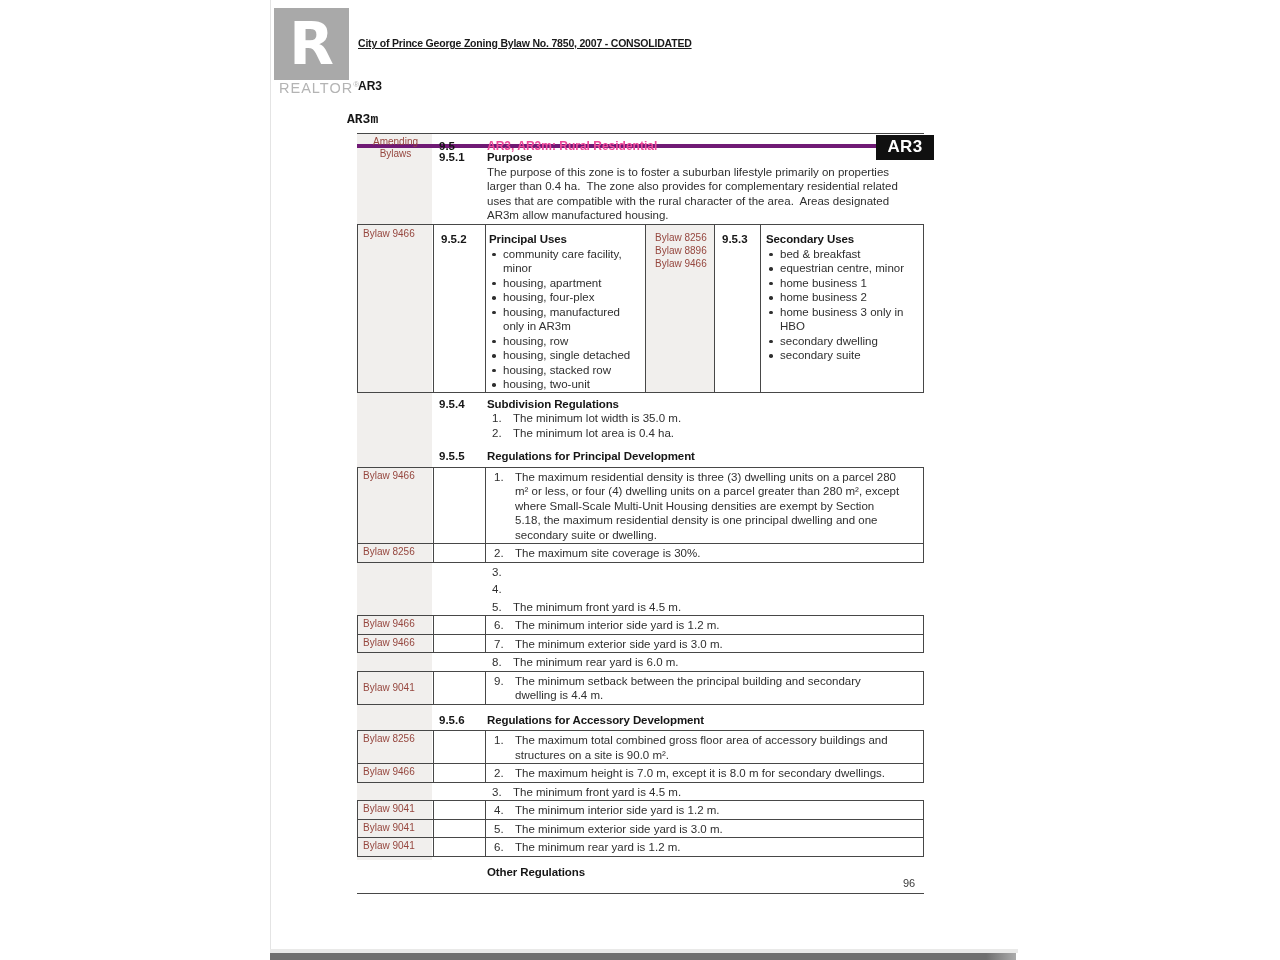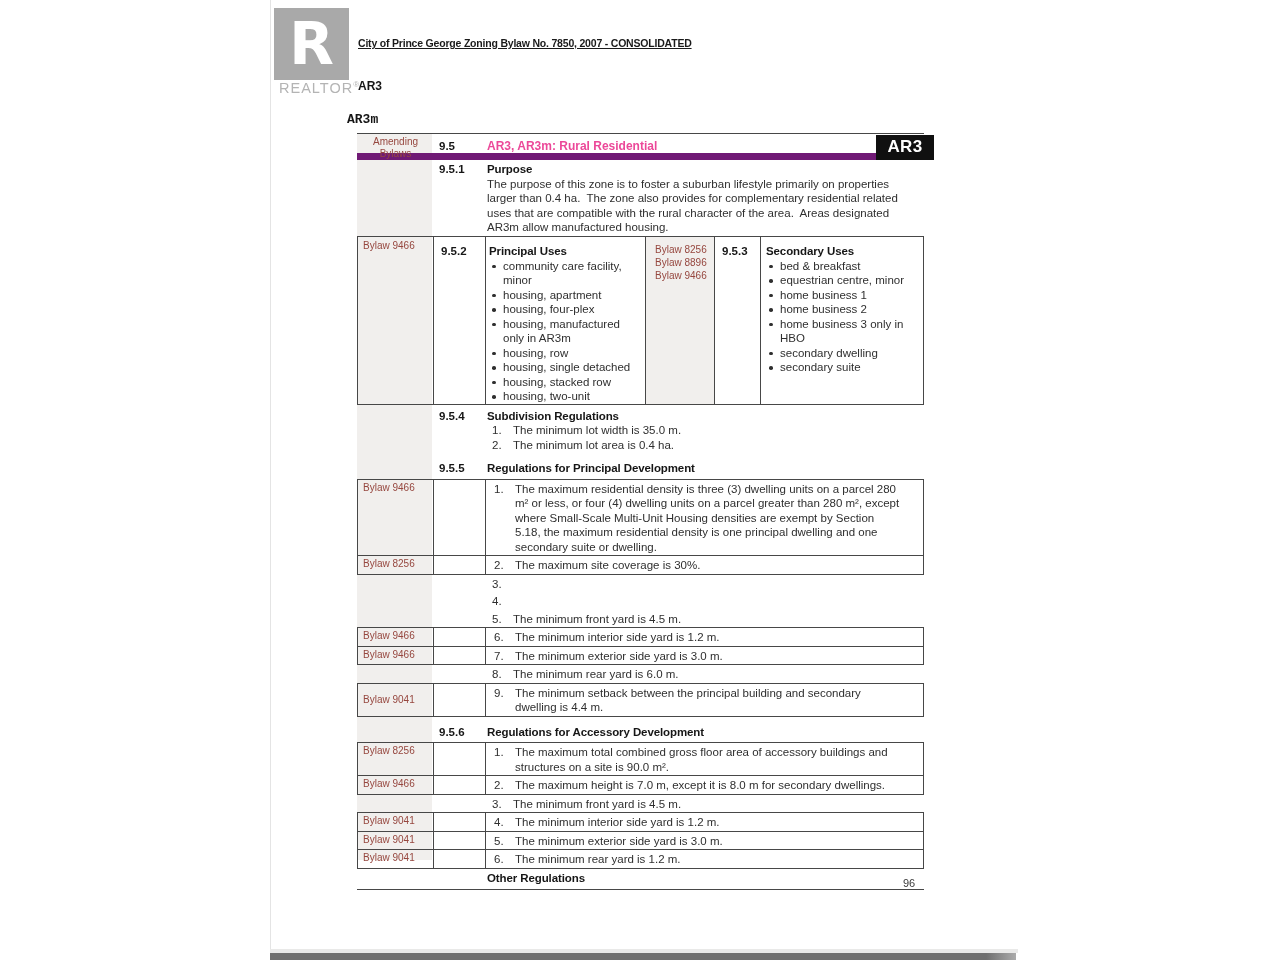--- a/index.html
+++ b/index.html
@@ -44,21 +44,21 @@
   .c-bylaw.amending { text-align:center; padding-top:2px; }
   .c-bylaw.vcenter { display:flex; align-items:center; padding-top:0; }
   .c-num { flex:0 0 52px; font-weight:bold; color:#161616; padding:2px 0 0 7px; }
   .c-content { flex:1 1 auto; padding:2px 4px 1px 3px; }
   .boxed .c-num { border-left:1px solid #474747; }
   .boxed .c-content, .boxed .c-principal { border-left:1px solid #474747; }
 
   .h { font-weight:bold; color:#161616; letter-spacing:-0.1px; }
   .p { white-space:pre-wrap; max-width:424px; }
 
-  .r-header { height:27px; border-top:1px solid #474747; border-bottom:7px solid #701a75; }
+  .r-header { height:15px; border-top:1px solid #474747; border-bottom:4px solid #701a75; }
   .r-header .c-num, .r-header .c-content { padding-top:5px; }
   .r-header .c-content { font-size:12px; font-weight:bold; color:#ec4899; }
   .badge { position:absolute; right:-10px; top:1px; width:58px; height:25px; background:#101010;
            color:#ffffff; font-weight:bold; font-size:17px; letter-spacing:0.3px;
            display:flex; align-items:center; justify-content:center; }
 
   .r-purpose { min-height:76px; }
 
   
   .r-uses { min-height:166px; }
@@ -76,21 +76,21 @@
                           border-radius:50%; background:#2f2f2f; }
 
   
   .item { display:flex; }
   .item .n { flex:0 0 26px; padding-left:5px; }
   .item .t { flex:1 1 auto; padding-right:6px; max-width:392px; }
 
   .r-sub { margin-top:2px; }
   .r-heading { margin-top:6px; }
   .first-box { margin-top:2px; }
-  .r-other { border-bottom:1px solid #474747; padding-bottom:3px; }
+  .r-other { margin-top:6px; border-bottom:1px solid #474747; padding-bottom:13px; }
 </style>
 </head>
 <body>
 
 <div class="canvas">
   <div class="sheet">
 
     <div class="logo-box">
       <span class="logo-r">R</span>
     </div>

